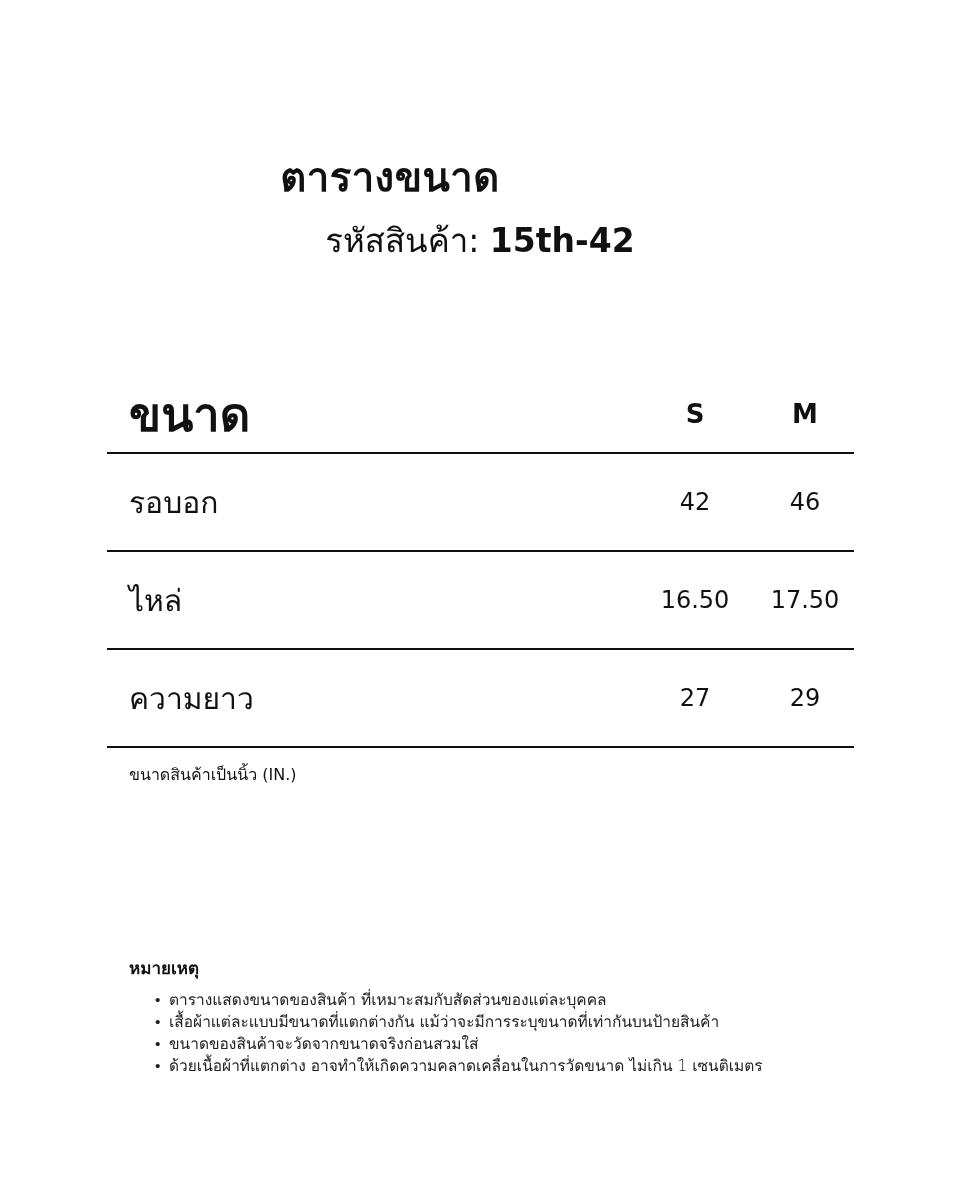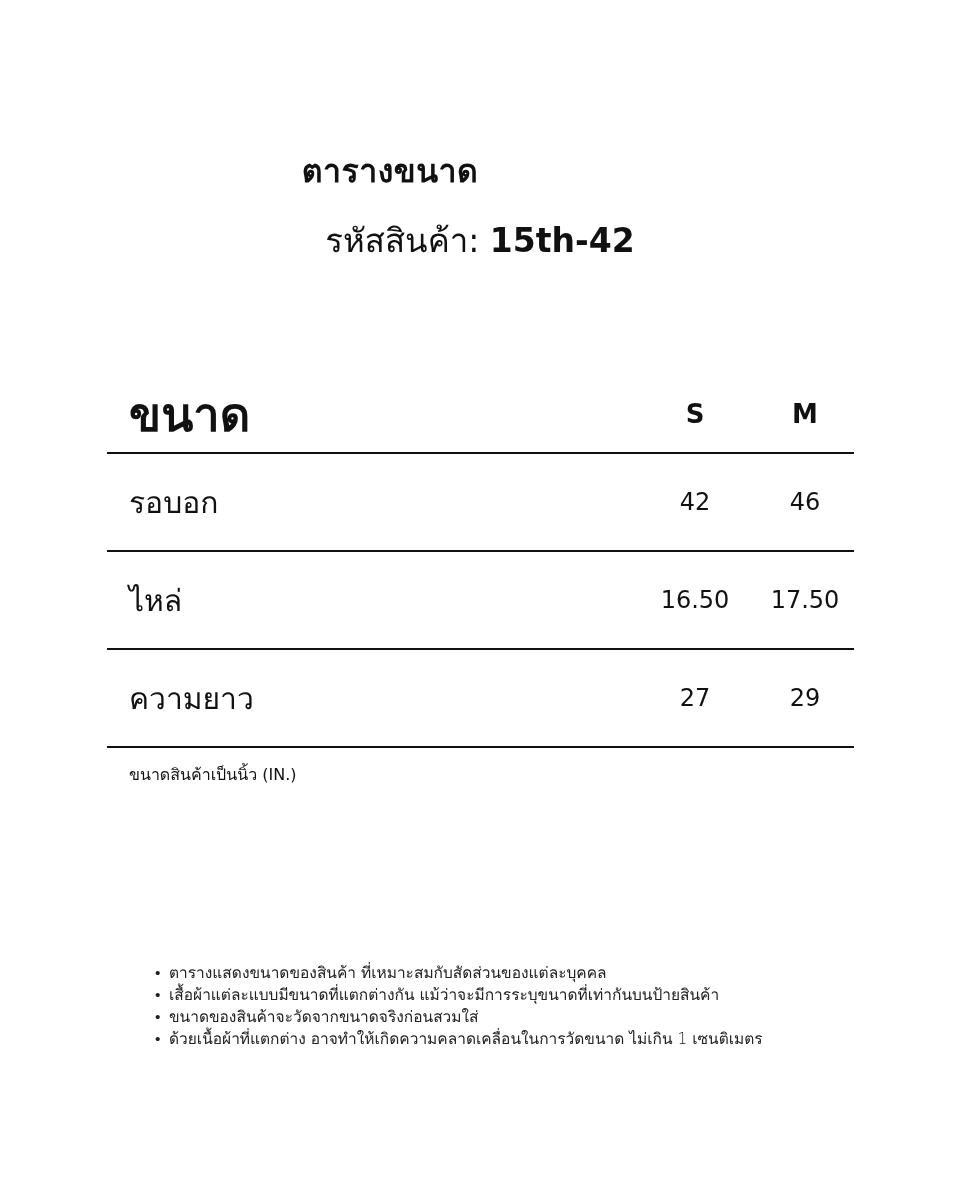--- a/index.html
+++ b/index.html
@@ -2,21 +2,21 @@
 <html><head>
   <meta charset="utf-8">
   <style>
     html, body { margin: 0; padding: 0; background: #ffffff; }
     body {
       width: 960px; height: 1200px; position: relative; overflow: hidden;
       font-family: "DejaVu Sans", "Liberation Sans", sans-serif; color: #111111;
     }
     .title {
       position: absolute; left: 0; top: 145px; width: 780px; text-align: center;
-      font-size: 32px; font-weight: bold; letter-spacing: 0.5px;
+      font-size: 40px; font-weight: bold; letter-spacing: 0.5px;
     }
     .code {
       position: absolute; left: 0; top: 214px; width: 960px; text-align: center;
       font-size: 33px;
     }
     .code .val { font-weight: bold; }
     .table {
       position: absolute; left: 107px; top: 376px; width: 747px;
     }
     .row {
@@ -78,19 +78,20 @@
   <div class="row">
     <span class="cell-label">ความยาว</span>
     <span class="cell-s">27</span>
     <span class="cell-m">29</span>
   </div>
 </div>
 
 <div class="unit-note">ขนาดสินค้าเป็นนิ้ว (IN.)</div>
 
 <div class="notes">
+  <div class="notes-title">หมายเหตุ</div>
   <ul>
     <li>ตารางแสดงขนาดของสินค้า ที่เหมาะสมกับสัดส่วนของแต่ละบุคคล</li>
     <li>เสื้อผ้าแต่ละแบบมีขนาดที่แตกต่างกัน แม้ว่าจะมีการระบุขนาดที่เท่ากันบนป้ายสินค้า</li>
     <li>ขนาดของสินค้าจะวัดจากขนาดจริงก่อนสวมใส่</li>
     <li>ด้วยเนื้อผ้าที่แตกต่าง อาจทำให้เกิดความคลาดเคลื่อนในการวัดขนาด ไม่เกิน 1 เซนติเมตร</li>
   </ul>
 </div>
 
 </body></html>

